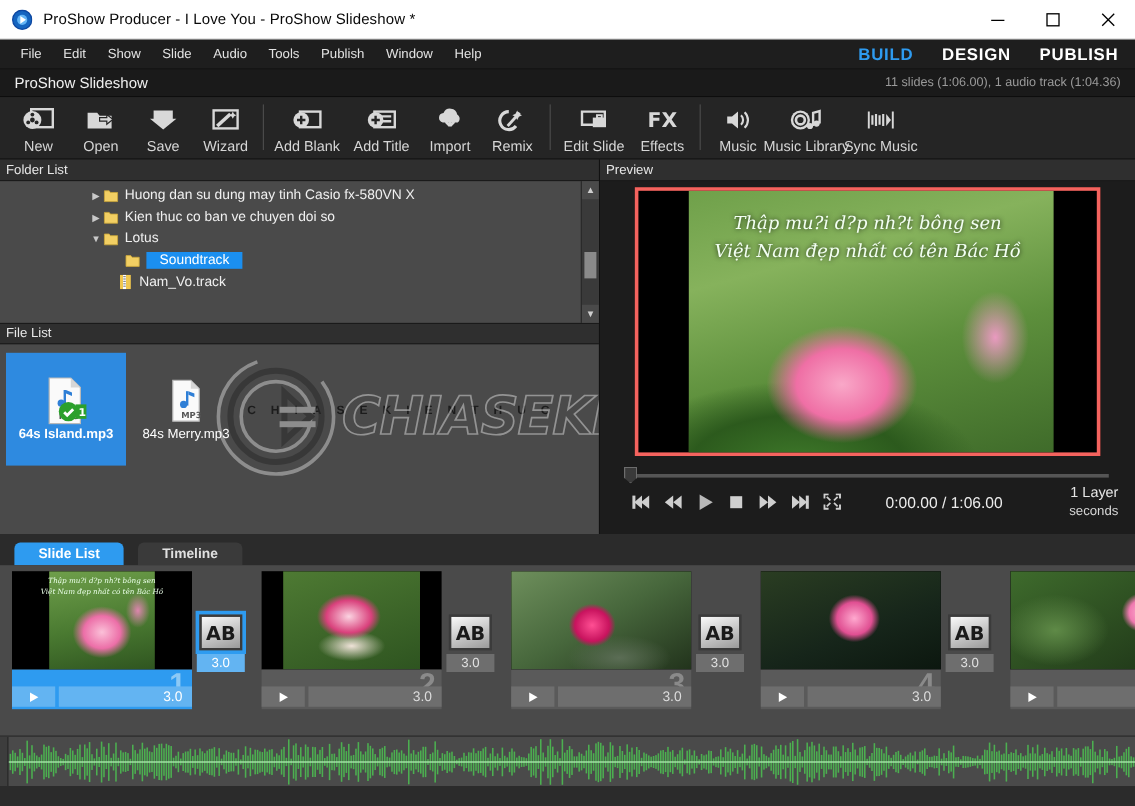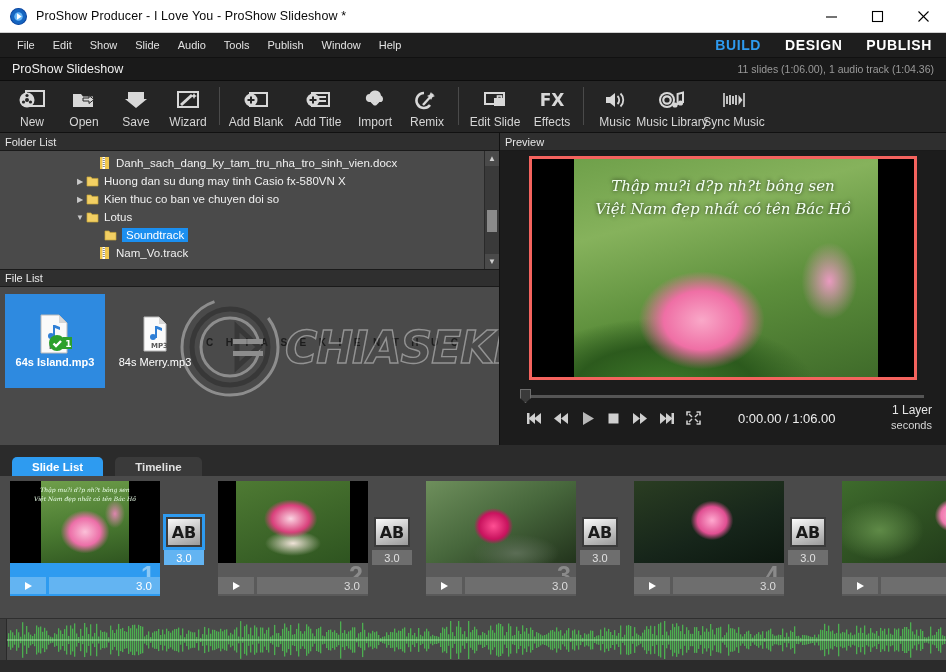--- a/index.html
+++ b/index.html
@@ -63,21 +63,21 @@
     display: flex; align-items: center; padding-left: 5px;
     font-size: 11px; color: #e6e6e6;
   }
   
   .treewrap { height: 118px; background: #4a4a4a; display: flex; position: relative; }
   .tree { flex: 1; padding-top: 3px; overflow: hidden; }
   .trow { height: 18px; display: flex; align-items: center; font-size: 11.5px; color: #f0f0f0; }
   .arrow { width: 12px; text-align: center; font-size: 8px; color: #c9c9c9; flex: none; }
   .ficon { width: 13px; height: 12px; margin-right: 5px; flex: none; }
   .tlabel { white-space: nowrap; }
-  .tlabel.sel { background: #1b8ff0; color: #fff; padding: 1px 4px; }
+  .tlabel.sel { background: #1b8ff0; color: #fff; padding: 1px 11px; }
   .vscroll { width: 15px; background: #3a3a3a; border-left: 1px solid #2a2a2a; display:flex; flex-direction: column; }
   .sbtn { height: 15px; display: flex; align-items: center; justify-content: center; color: #cfcfcf; font-size: 8px; background:#4a4a4a; }
   .strack { flex: 1; position: relative; }
   .sthumb { position: absolute; left: 2px; right: 2px; top: 44px; height: 22px; background: #8a8a8a; }
   
   .filehdr { height: 18px; background: #2f2f2f; border-top: 1px solid #1a1a1a; border-bottom: 1px solid #1a1a1a;
     display: flex; align-items: center; padding-left: 5px; font-size: 11px; }
   .filelist { flex: 1; background: #4a4a4a; display: flex; padding: 7px 5px; position: relative; overflow:hidden; }
   .fileitem { width: 100px; height: 94px; display: flex; flex-direction: column;
     align-items: center; justify-content: center; position: relative; z-index: 2; }
@@ -113,21 +113,21 @@
   .seekline { position: absolute; left: 10px; right: 8px; top: 6px; height: 3px; background: #555; }
   .seekhandle { position: absolute; left: 6px; top: 0; width: 11px; height: 14px; background: #3a3a3a;
      border: 1px solid #6d6d6d; clip-path: polygon(0 0,100% 0,100% 65%,50% 100%,0 65%); }
   .tctrls { display: flex; align-items: center; height: 30px; padding-left: 12px; gap: 11px; }
   .tbtn { color: #cfcfcf; display: flex; align-items: center; }
   .timecode { margin-left: 26px; font-size: 13px; color: #ededed; }
   .layerbox { margin-left: auto; text-align: right; line-height: 1.25; }
   .layerbox .l1 { font-size: 12px; color: #e6e6e6; }
   .layerbox .l2 { font-size: 11px; color: #d6d6d6; }
   
-  .tabbar { height: 31px; background: #2b2b2b; display: flex; align-items: flex-end; padding-left: 12px; }
+  .tabbar { height: 26px; background: #2b2b2b; display: flex; align-items: flex-end; padding-left: 12px; }
   .tab { height: 19px; padding: 0 20px; display: flex; align-items: center; font-size: 11.5px;
      border-radius: 5px 5px 0 0; font-weight: bold; }
   .tab.active { background: #2e9bf0; color: #fff; }
   .tab.inactive { background: #3a3a3a; color: #e0e0e0; margin-left: 12px; }
   
   .slidelist { height: 142px; background: #4a4a4a; display: flex; align-items: flex-start;
      padding: 5px 0 0 0; overflow: hidden; position: relative; }
   .slide { width: 150px; flex: none; margin-left: 10px; }
   .slide .thumb { width: 150px; height: 82px; background: #000; position: relative; overflow: hidden; }
   .slide .meta { height: 33px; position: relative; }
@@ -390,35 +390,20 @@
 
 <div class="main">
 
   <div class="leftcol">
     <div class="panelhdr">
       <span>Folder List</span>
     </div>
     <div class="treewrap">
       <div class="tree">
 
-        <div class="trow" style="padding-left:86px">
-          <span class="arrow"></span>
-          <svg class="ficon" viewBox="0 0 13 12">
-              <rect x="2" y="0" width="9" height="12" fill="#f0c74e"></rect>
-              <rect x="4.5" y="0" width="2.5" height="12" fill="#fff"></rect>
-              <g fill="#8a8a8a">
-                <rect x="4.7" y="1" width="2.1" height="1"></rect>
-                <rect x="4.7" y="3" width="2.1" height="1"></rect>
-                <rect x="4.7" y="5" width="2.1" height="1"></rect>
-                <rect x="4.7" y="7" width="2.1" height="1"></rect>
-                <rect x="4.7" y="9" width="2.1" height="1"></rect>
-              </g>
-            </svg>
-          <span class="tlabel">Danh_sach_dang_ky_tam_tru_nha_tro_sinh_vien.docx</span>
-        </div>
 
         <div class="trow" style="padding-left:74px">
           <span class="arrow">▶</span>
           <svg class="ficon" viewBox="0 0 13 12">
               <path d="M1 2h4l1 1.4h6V11H1z" fill="#f2cf63" stroke="#c9a63a" stroke-width=".7"></path>
             </svg>
           <span class="tlabel">Huong dan su dung may tinh Casio fx-580VN X</span>
         </div>
 
         <div class="trow" style="padding-left:74px">

